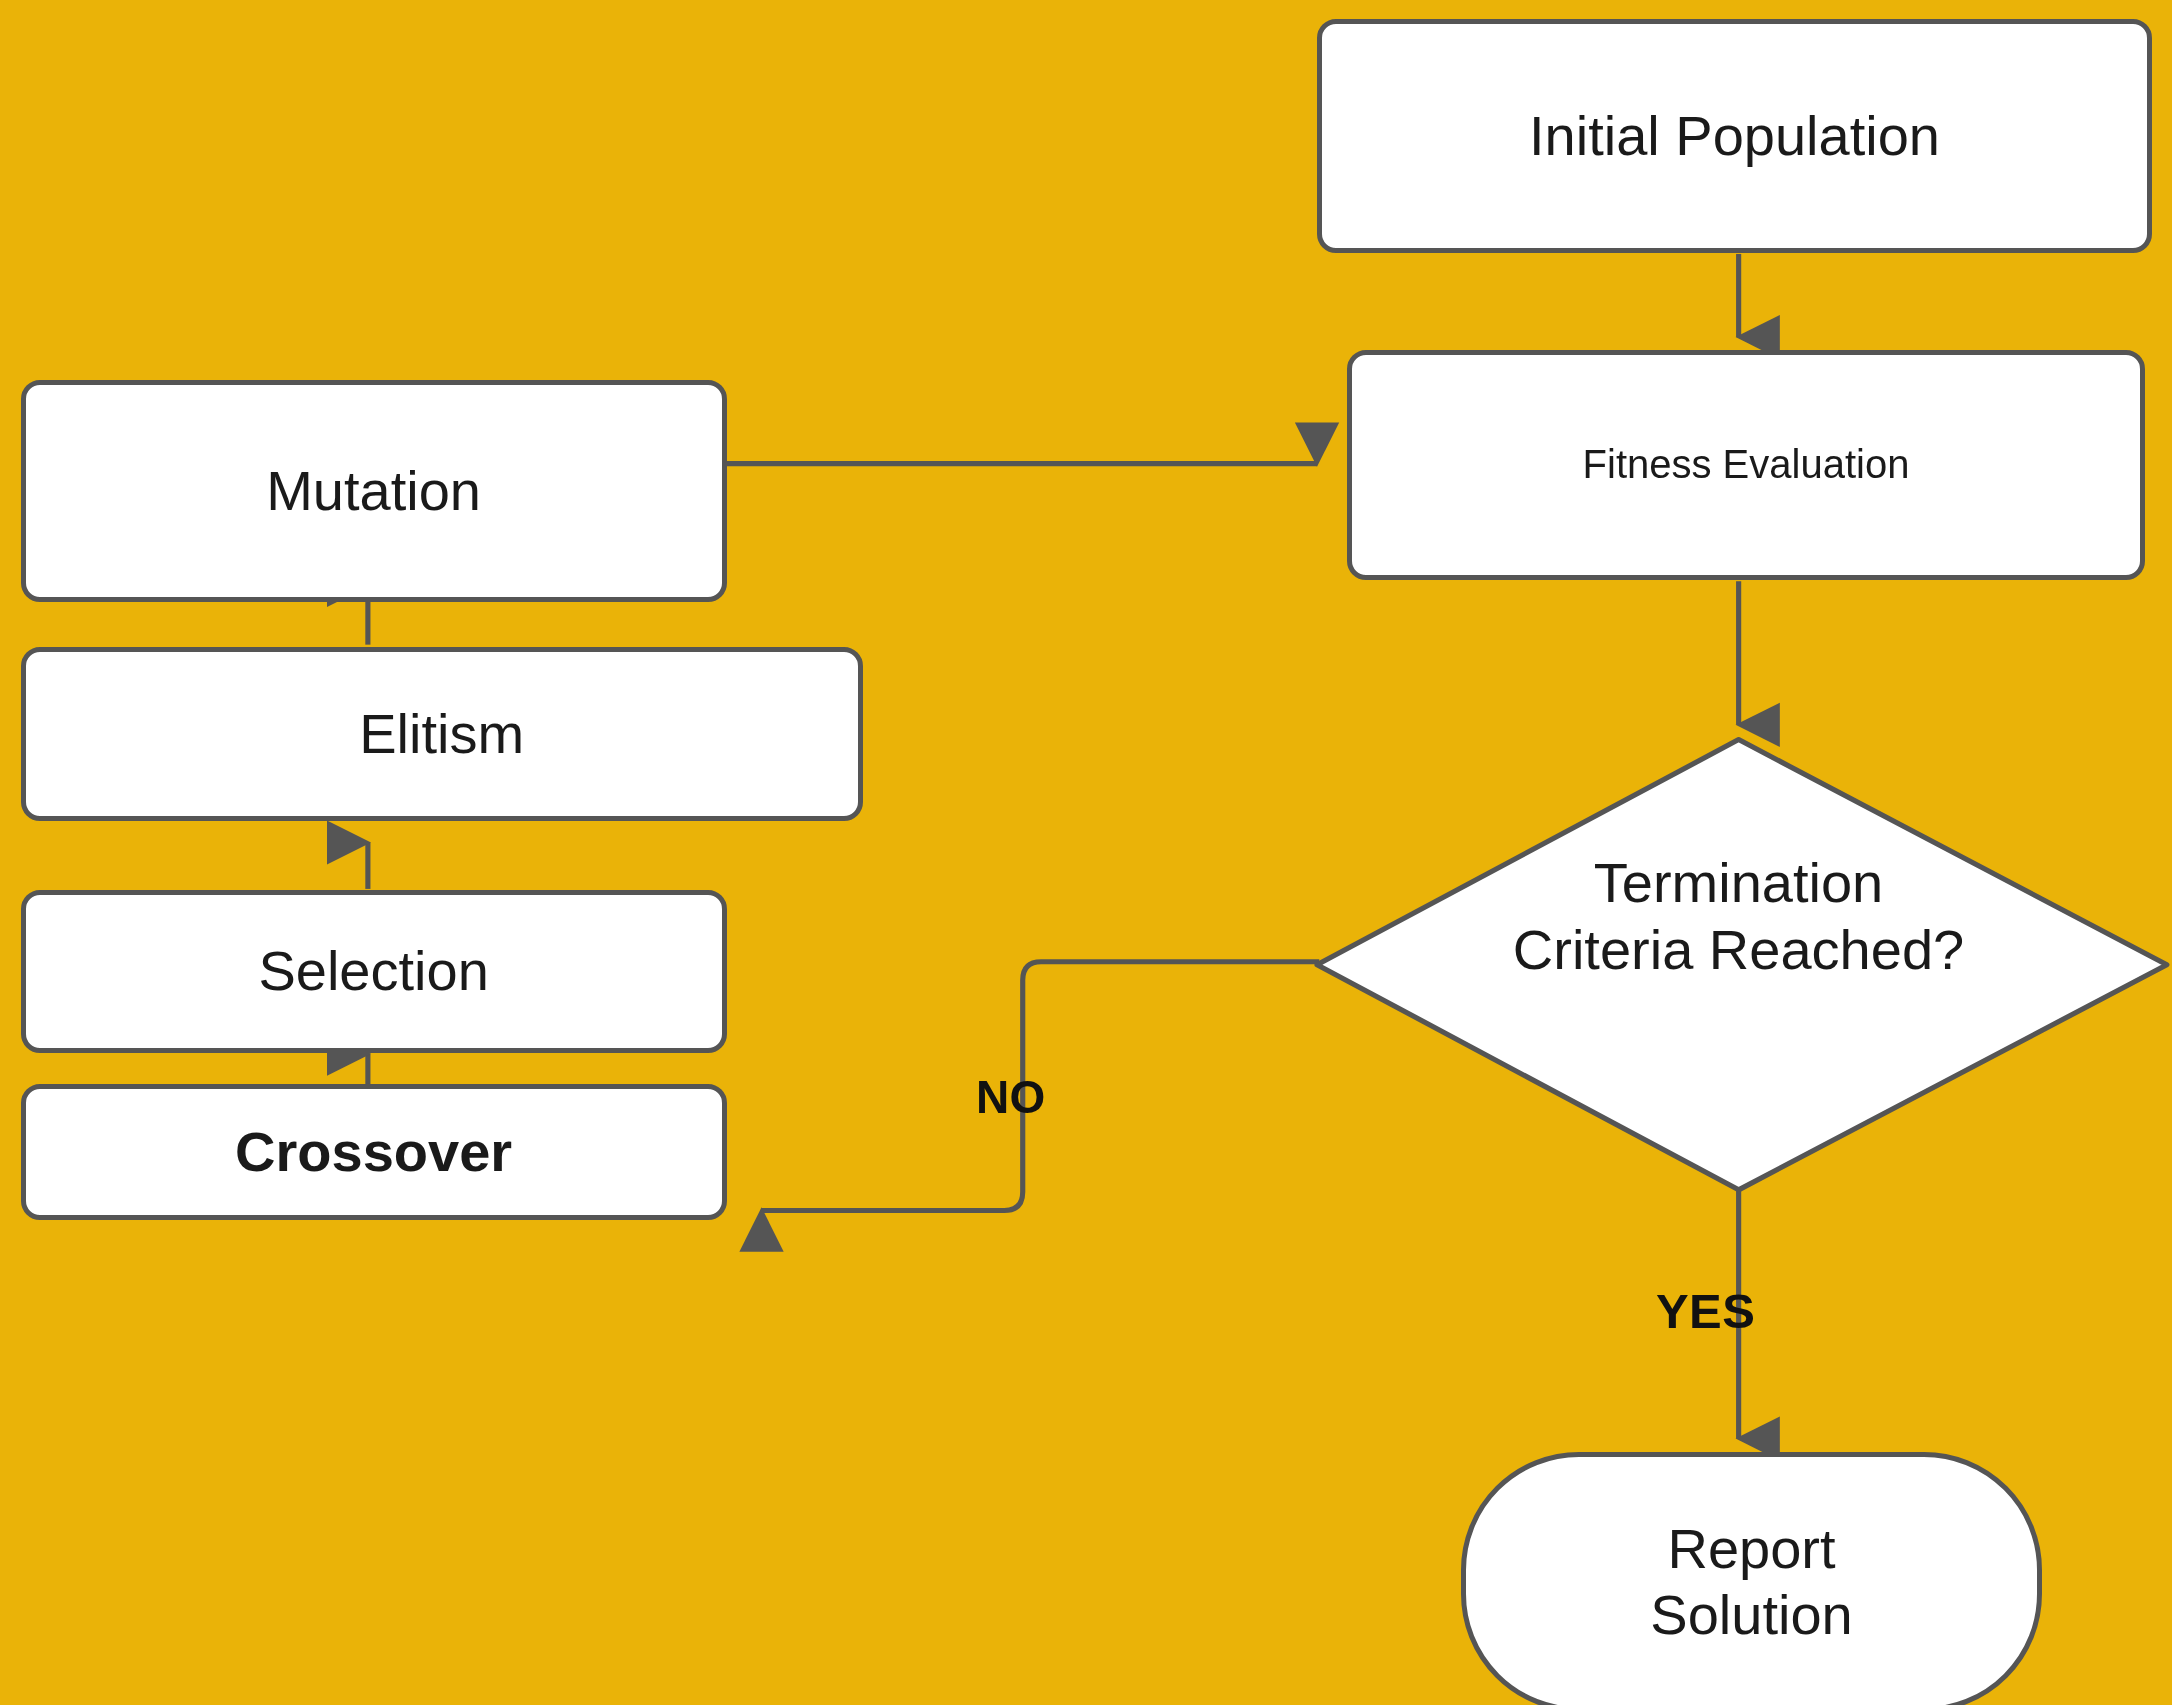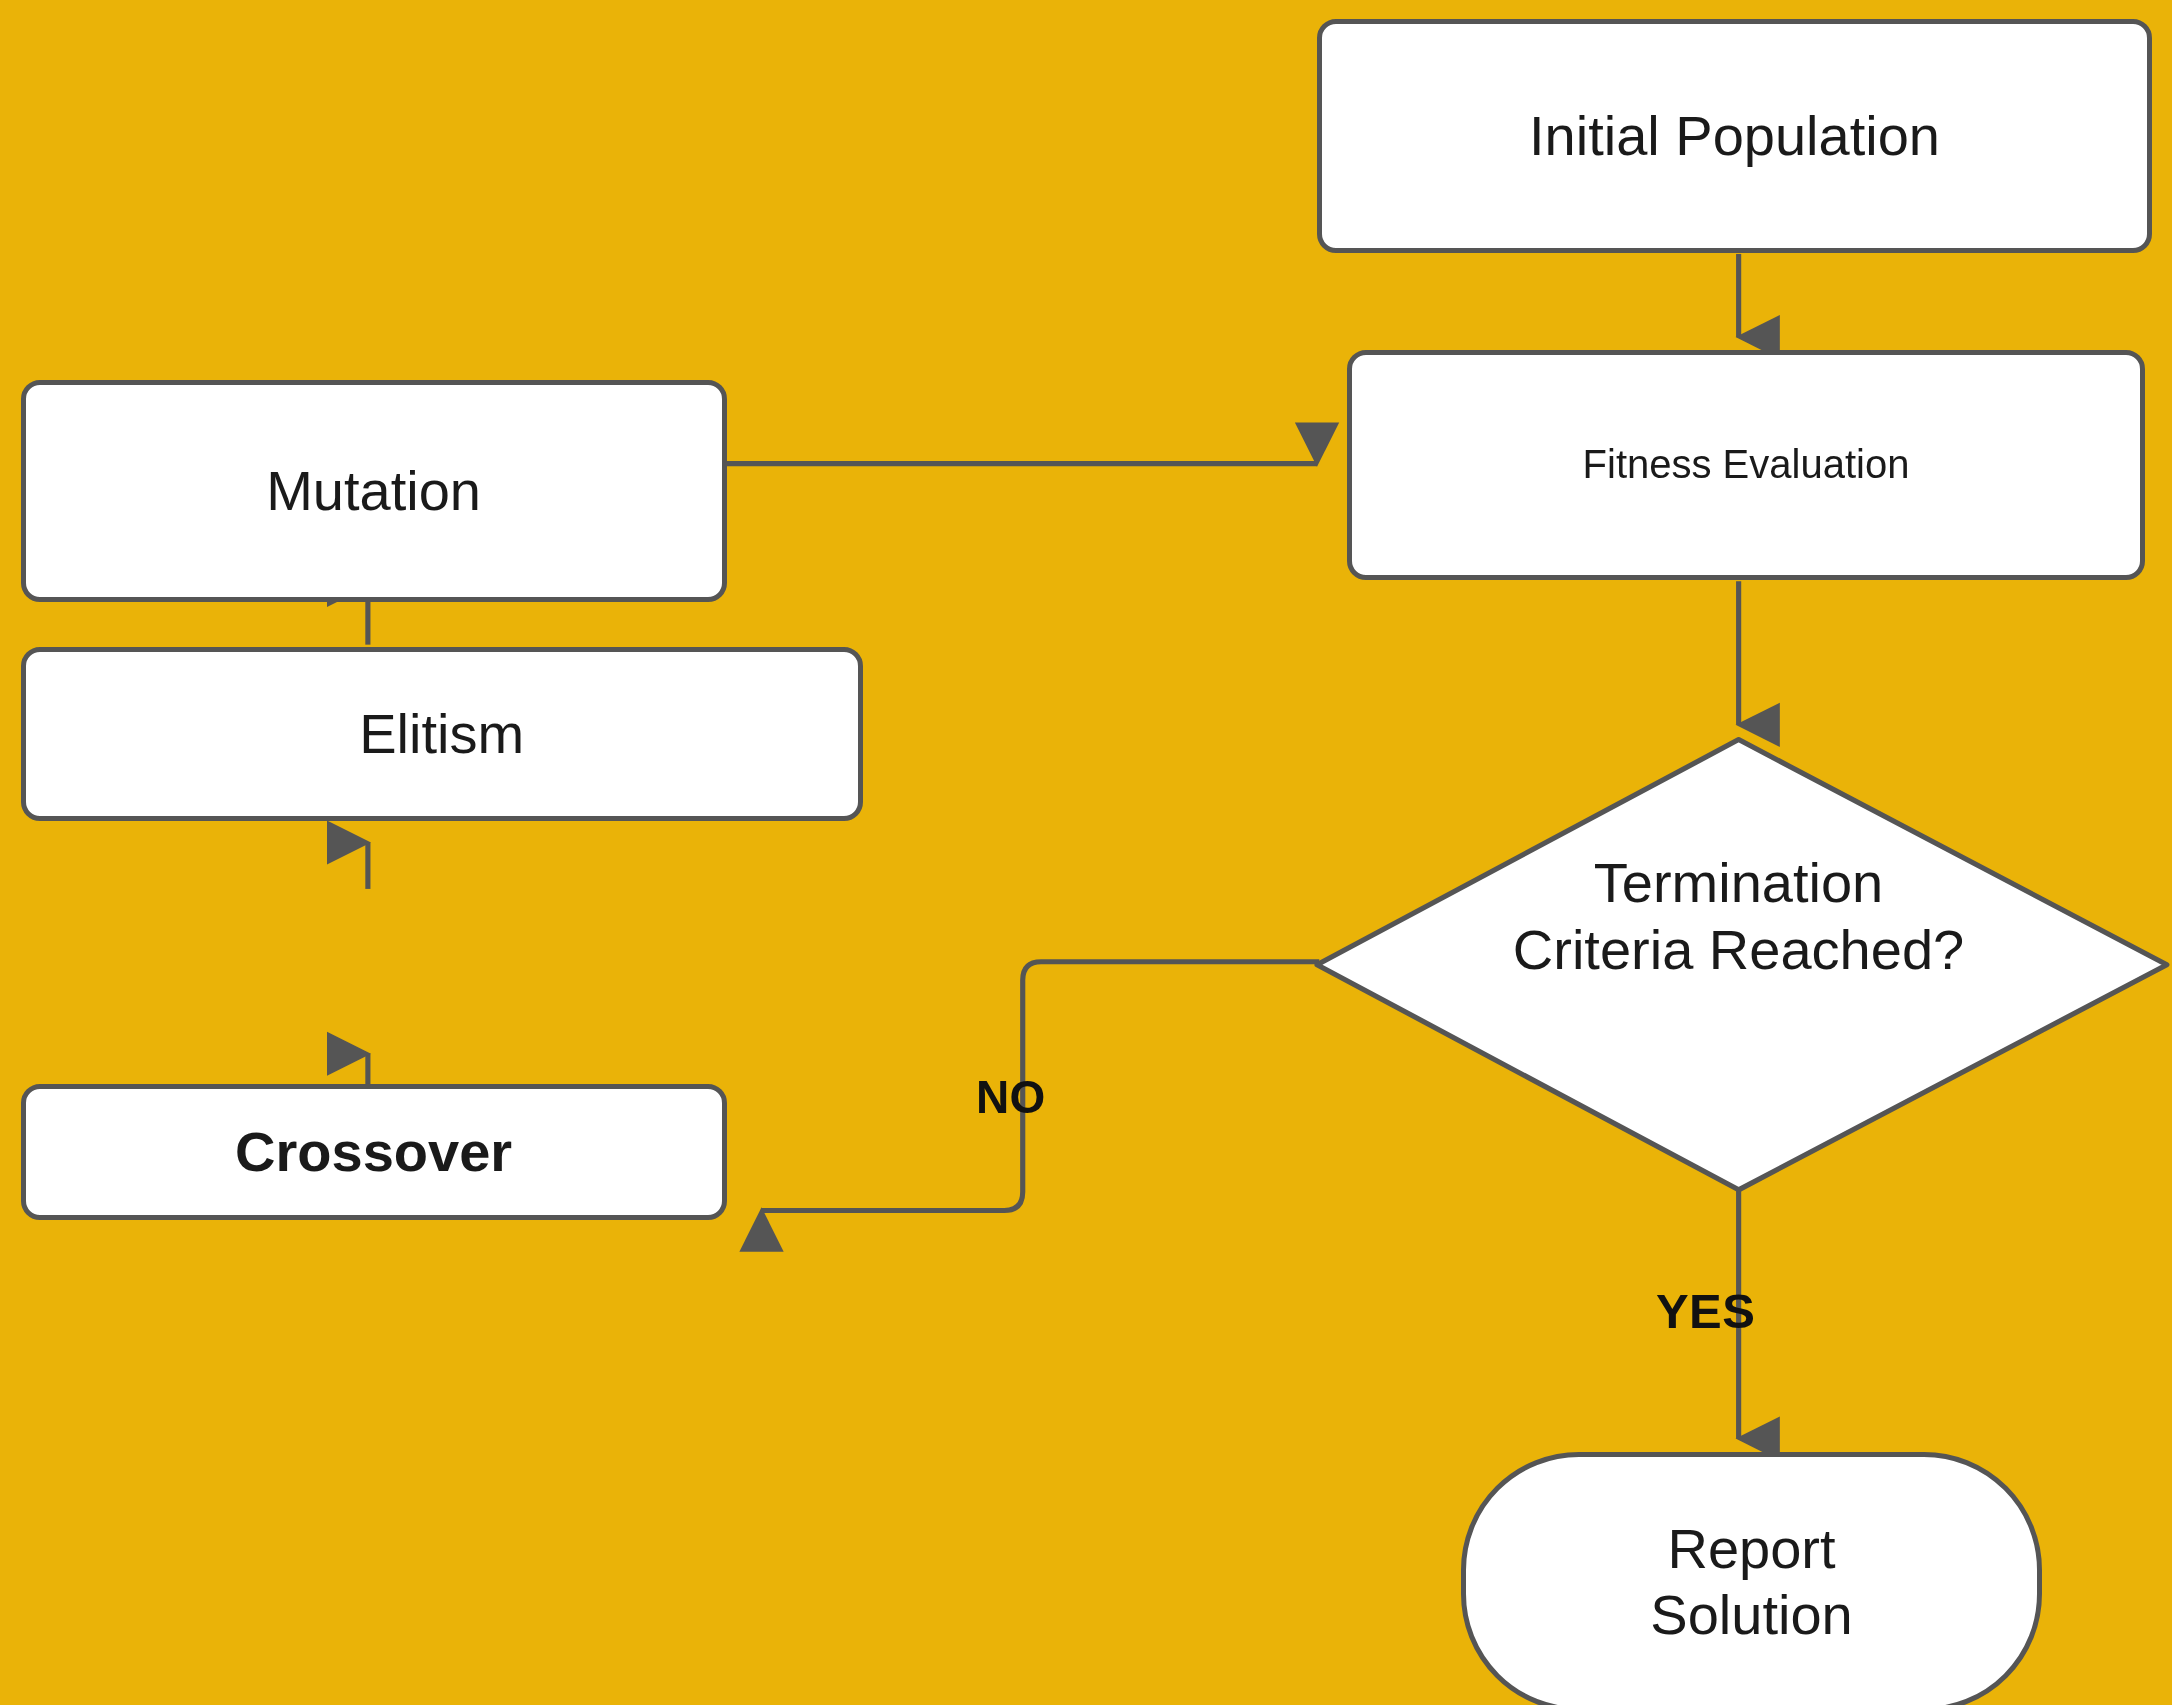--- a/index.html
+++ b/index.html
@@ -76,20 +76,23 @@
   </div>
 
   <div class="node rect" style="left:20.6px;top:380px;width:706px;height:222px;font-size:56px;">
     <span class="label">Mutation</span>
   </div>
 
   <div class="node rect" style="left:20.6px;top:647px;width:842px;height:174px;font-size:56px;">
     <span class="label">Elitism</span>
   </div>
 
+  <div class="node rect" style="left:20.6px;top:890px;width:706px;height:163px;font-size:56px;">
+    <span class="label">Selection</span>
+  </div>
 
   <div class="node rect" style="left:20.6px;top:1084px;width:706px;height:136px;font-size:56px;font-weight:bold;">
     <span class="label">Crossover</span>
   </div>
 
   <div class="edge-label" style="left:976px;top:1070px;font-size:46px;">
     <span>NO</span>
   </div>
 
   <div class="edge-label" style="left:1656px;top:1283px;font-size:49px;text-align:center;">

